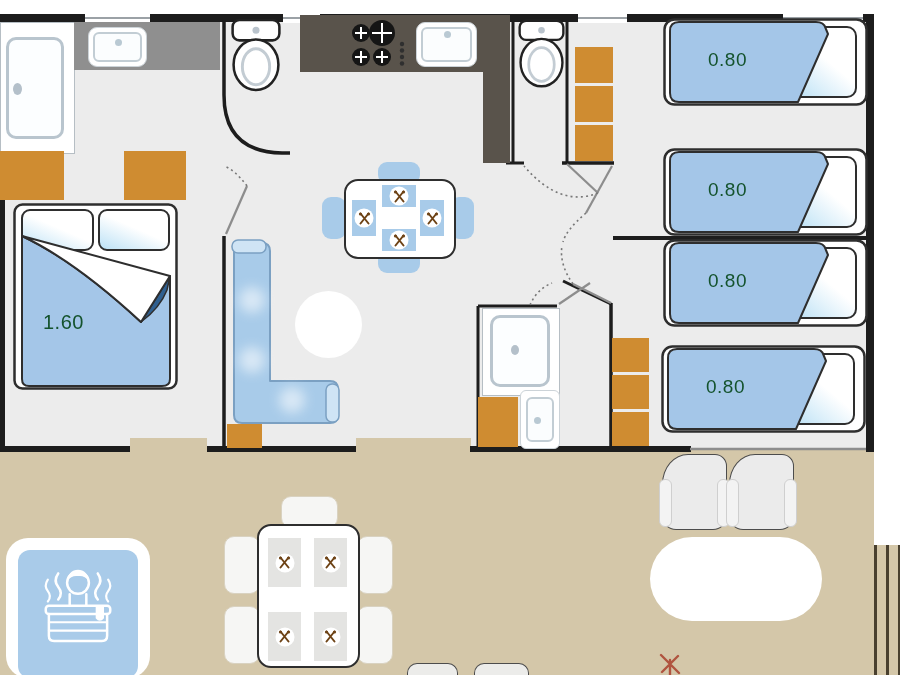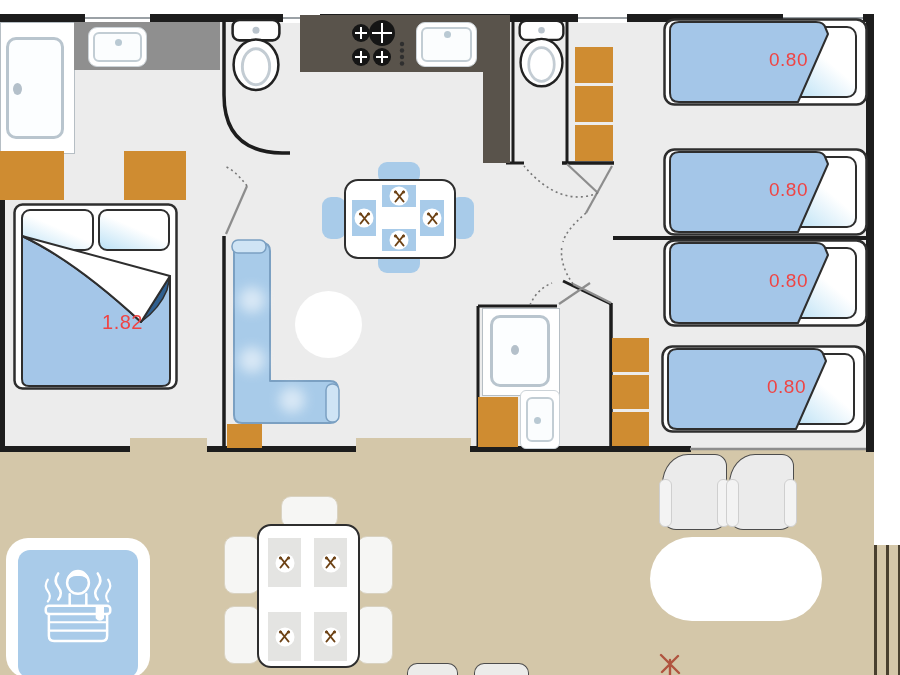--- a/index.html
+++ b/index.html
@@ -27,21 +27,21 @@
          left:50%;top:50%;transform:translate(-50%,-50%);display:flex;align-items:center;justify-content:center;}
   .rug{background:#fff;border-radius:50%;}
   .deck{background:#ebebeb;border:1.5px solid #4c4c4c;border-radius:26px 12px 14px 14px / 30px 12px 14px 14px;}
   .deck .arm{position:absolute;width:11px;height:46px;background:#f3f3f3;border:1px solid #cfcfcf;border-radius:6px;top:24px;}
   .chairW{background:#f6f6f4;border:1px solid #d9d2c0;border-radius:10px;}
   .chairPart{background:#ececea;border:1.5px solid #4c4c4c;border-radius:10px 10px 0 0;border-bottom:none;}
   .oval{background:#fff;border-radius:42px;}
   .spa-outer{background:#fff;border-radius:22px;}
   .spa-inner{position:absolute;left:12px;top:12px;width:120px;height:128px;background:#a9cbe9;border-radius:12px;}
   .steps-line{position:absolute;top:0;width:2.5px;height:100%;background:#49402f;}
-  .bedlabel{position:absolute;color:#ef4444;font-size:19px;font-weight:500;text-align:right;letter-spacing:.5px;}
+  .bedlabel{position:absolute;color:#14532d;font-size:19px;font-weight:500;text-align:left;letter-spacing:.5px;}
 </style>
 </head>
 <body>
 
 <div class="stage">
 
   <div class="abs floor" style="left:0;top:14px;width:874px;height:438px"></div>
   <div class="abs terrace" style="left:0;top:450px;width:900px;height:225px"></div>
   <div class="abs terrace" style="left:130px;top:438px;width:77px;height:14px"></div>
   <div class="abs terrace" style="left:356px;top:438px;width:115px;height:14px"></div>
@@ -130,21 +130,21 @@
 
   <div class="abs" style="left:13px;top:203px;width:165px;height:187px">
     <svg width="165" height="187">
       <rect x="1.5" y="1.5" width="162" height="184" rx="8" fill="#fff" stroke="#2e2e2e" stroke-width="2.5"></rect>
       <rect x="9" y="7" width="71" height="40" rx="8" fill="url(#pg)" stroke="#2e2e2e" stroke-width="2"></rect>
       <rect x="86" y="7" width="70" height="40" rx="8" fill="url(#pg)" stroke="#2e2e2e" stroke-width="2"></rect>
       <path d="M9,33 Q62,58 128,119 L157,73 L157,176 Q157,183 149,183 L16,183 Q9,183 9,176 Z" fill="#a4c6e8" stroke="#2e2e2e" stroke-width="2" stroke-linejoin="round"></path>
       <path d="M157,73 L128,119 Q147,105 154,87 Z" fill="#2e5f90" stroke="#2e2e2e" stroke-width="1.5"></path>
       <path d="M9,33 L157,73 L128,119 Q62,58 9,33 Z" fill="#fff" stroke="#2e2e2e" stroke-width="2" stroke-linejoin="round"></path>
     </svg>
-    <div class="bedlabel" style="left:30px;top:108px;width:100px;font-size:20px">1.82</div>
+    <div class="bedlabel" style="left:30px;top:108px;width:100px;font-size:20px">1.60</div>
   </div>
 
   <div class="abs counter-dark" style="left:300px;top:15px;width:210px;height:57px"></div>
   <div class="abs counter-dark" style="left:483px;top:72px;width:27px;height:91px"></div>
   <svg class="abs" style="left:345px;top:19px" width="62" height="50">
     <g fill="#151515">
       <circle cx="16" cy="14" r="9"></circle>
         <circle cx="37" cy="14" r="13"></circle>
         <circle cx="16" cy="38" r="9"></circle>
         <circle cx="37" cy="38" r="9"></circle>

